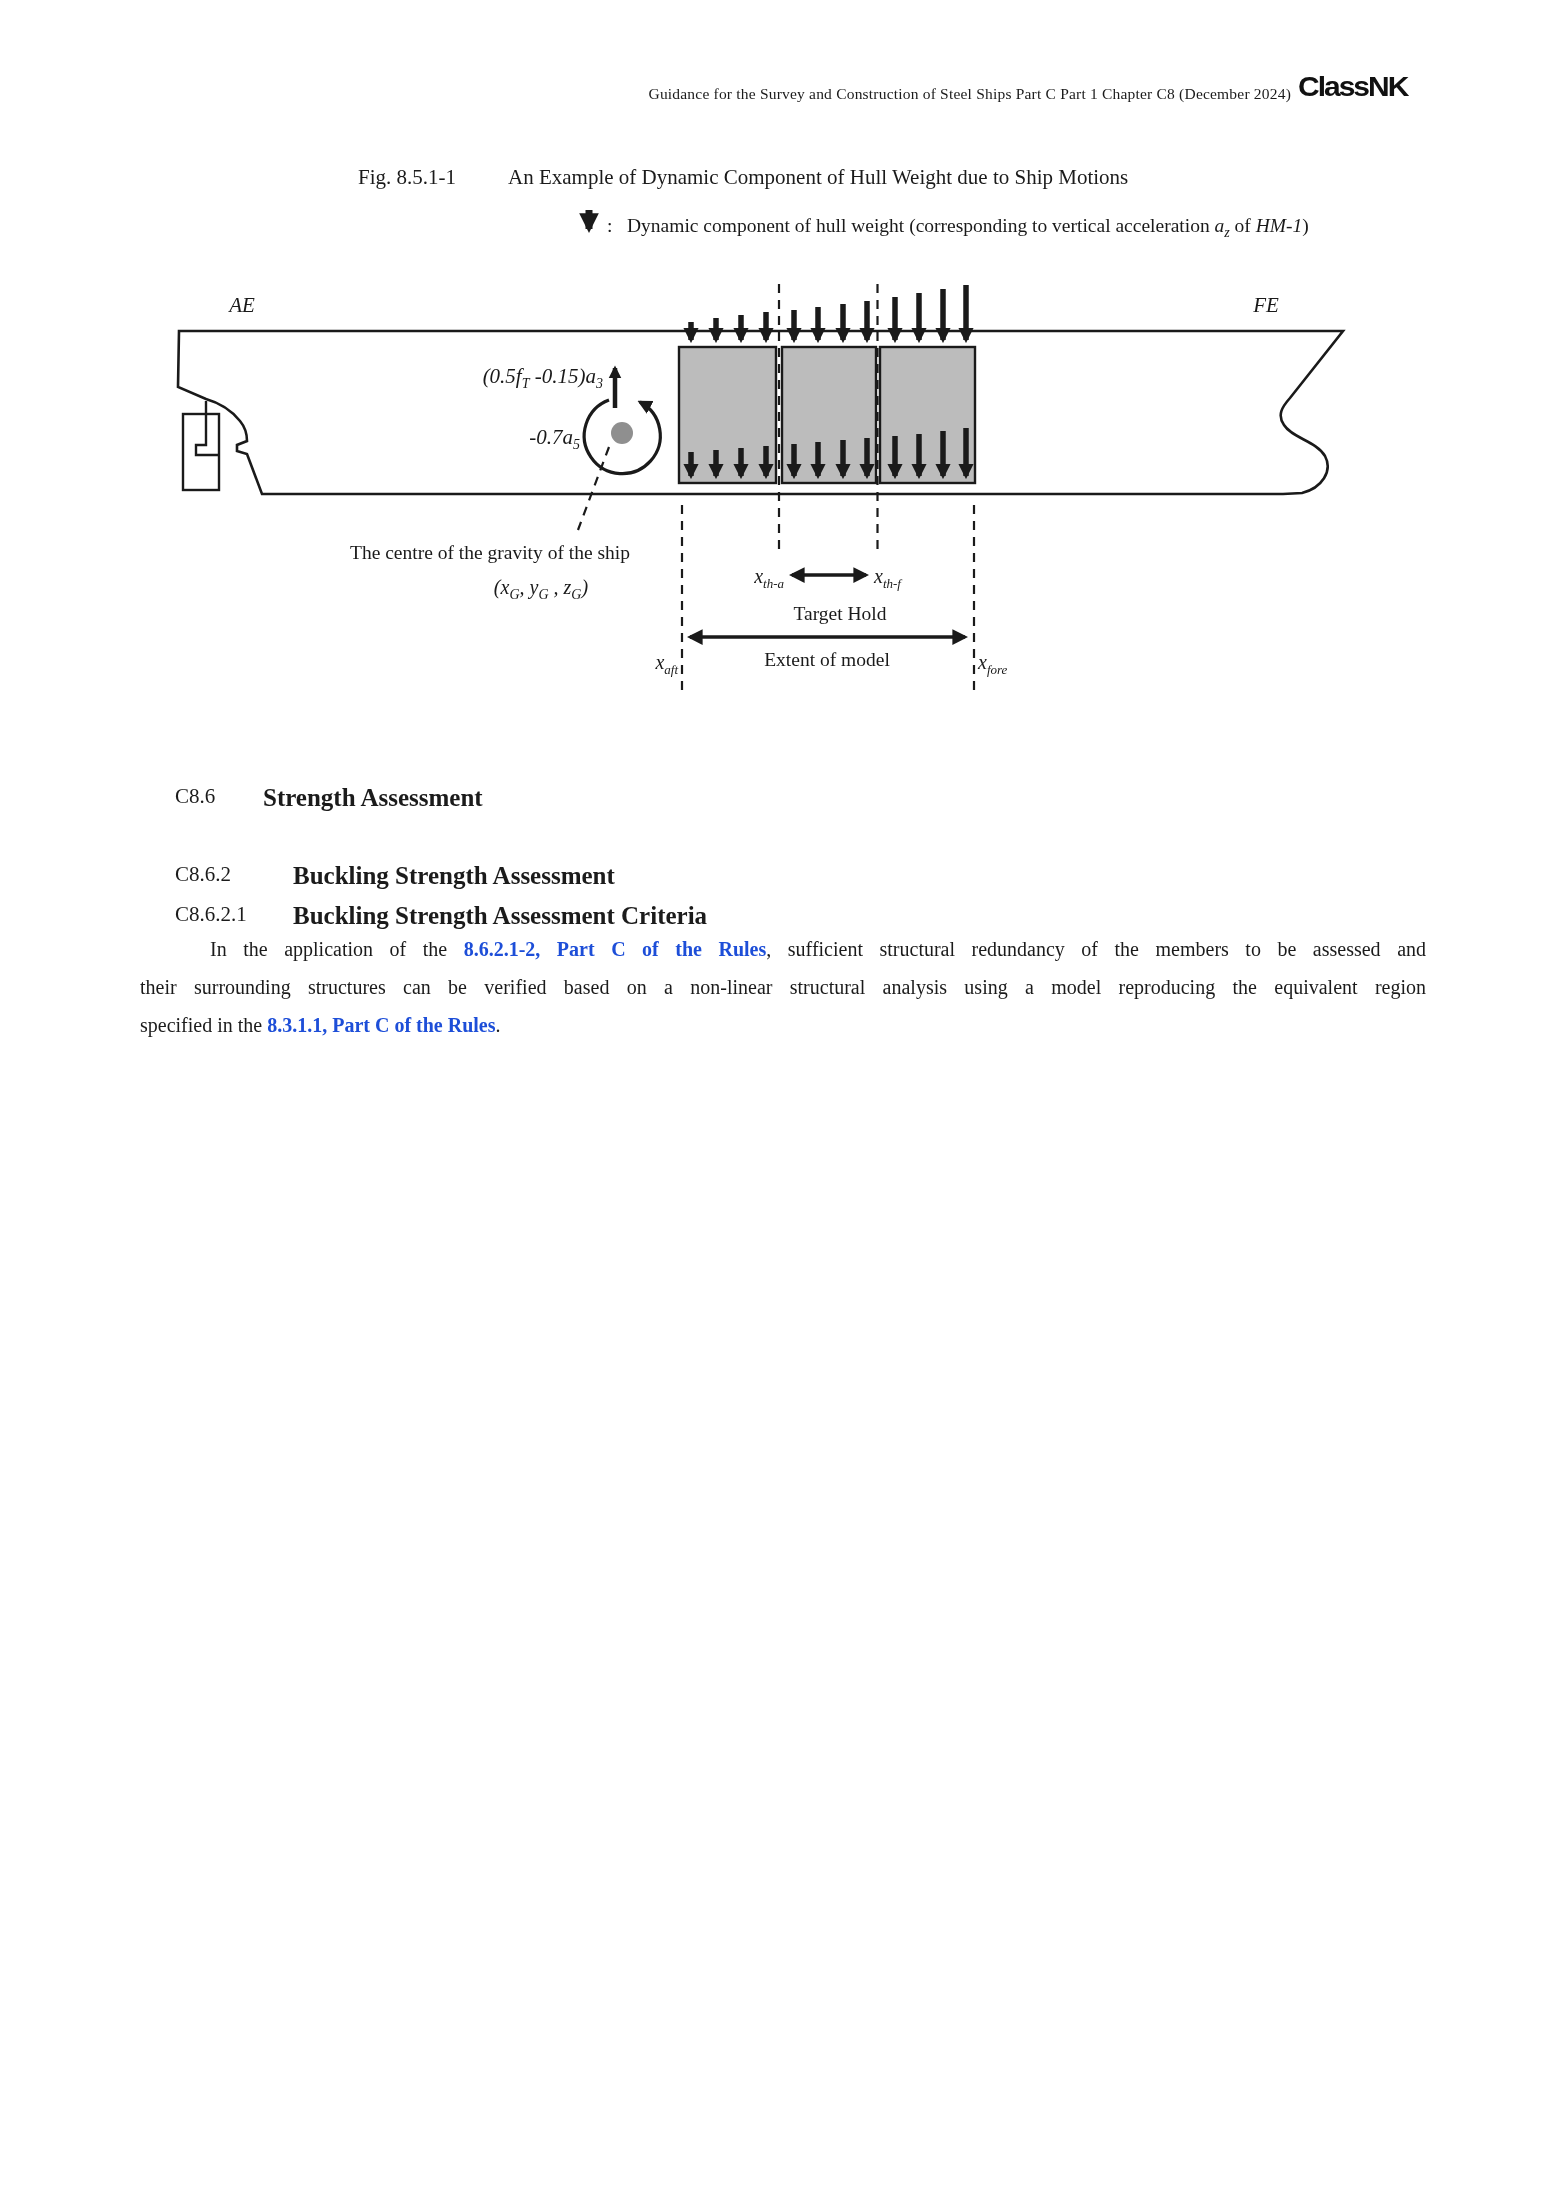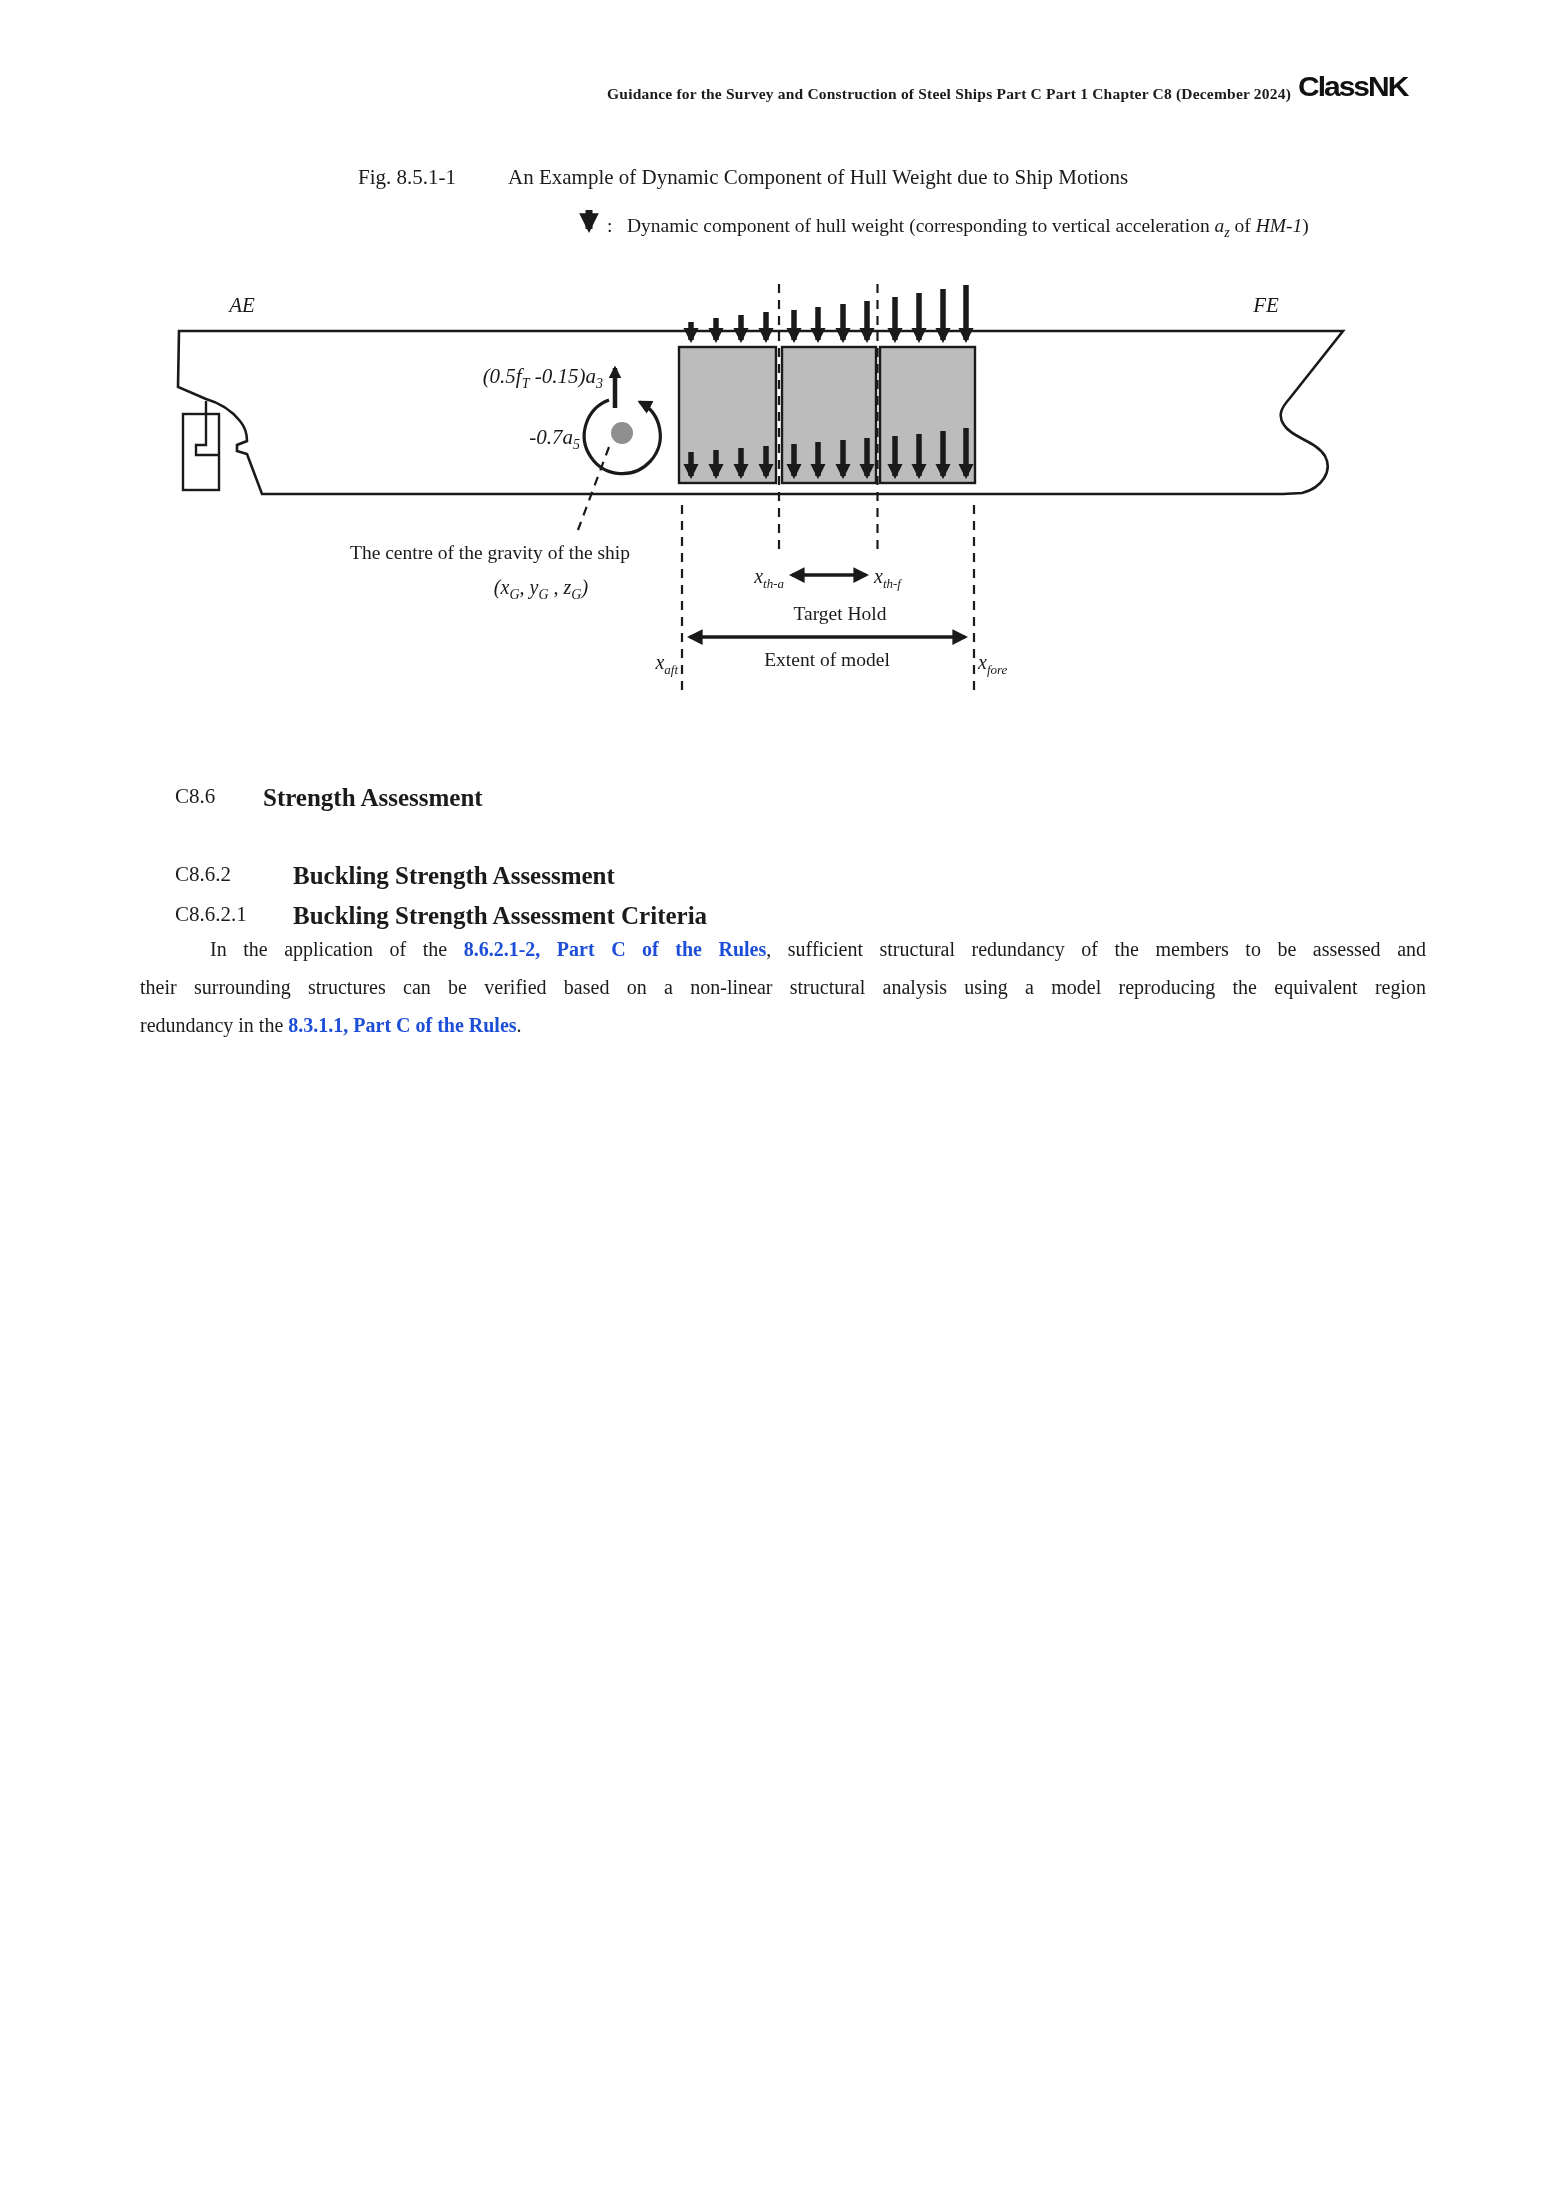--- a/index.html
+++ b/index.html
@@ -1,19 +1,19 @@
 <!DOCTYPE html>
 <html><head>
 <meta charset="utf-8">
 <style>
   html,body{margin:0;padding:0;background:#888;}
   .page{position:relative;width:1563px;height:2211px;background:#ffffff;
         font-family:"Liberation Serif",serif;color:#1b1b1b;overflow:hidden;}
   .abs{position:absolute;white-space:nowrap;}
-  .header-title{top:85px;right:272px;font-size:15.5px;font-weight:bold;letter-spacing:.2px;}
+  .header-title{top:85px;right:272px;font-size:15.5px;font-weight:normal;letter-spacing:.2px;}
   .logo{left:1298px;top:70px;font-family:"Liberation Sans",sans-serif;font-size:30px;
         font-weight:900;letter-spacing:-2px;transform:scaleY(.95);color:#111;}
   .caption{top:165px;font-size:21px;}
   .cap-num{left:358px;}
   .cap-title{left:508px;}
   .fig-svg{position:absolute;left:0;top:190px;width:1563px;height:520px;}
   .fig-svg text{font-family:"Liberation Serif",serif;fill:#1a1a1a;font-size:19.5px;}
   .fig-svg .it{font-style:italic;}
   .fig-svg .f21{font-size:21px;}
   .fig-svg .f20{font-size:20px;}
@@ -148,17 +148,17 @@
   <div class="abs sec-num" style="top:902px">C8.6.2.1</div>
   <div class="abs sec-title" style="left:293px;top:902px">Buckling Strength Assessment Criteria</div>
 
   <div class="para jl" style="left:210px;top:936px;width:1216px">
     <span>In the application of the </span><span class="link">8.6.2.1-2, Part C of the Rules</span><span>, sufficient structural redundancy of the members to be assessed and</span>
   </div>
   <div class="para jl" style="left:140px;top:974px;width:1286px">
     <span>their surrounding structures can be verified based on a non-linear structural analysis using a model reproducing the equivalent region</span>
   </div>
   <div class="para" style="left:140px;top:1012px">
-    <span>redundancy in the </span><span class="link">8.3.1.1, Part C of the Rules</span><span>.</span>
+    <span>specified in the </span><span class="link">8.3.1.1, Part C of the Rules</span><span>.</span>
   </div>
 
 
 </div>
 
 </body></html>

